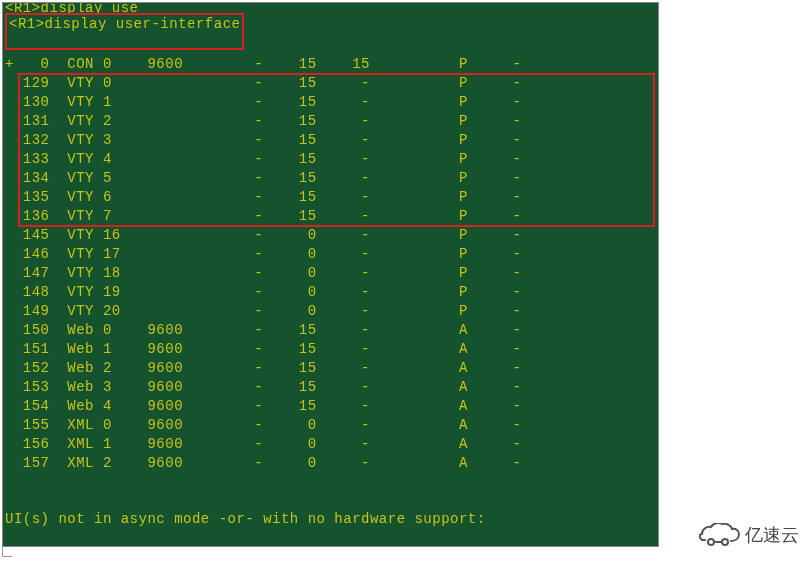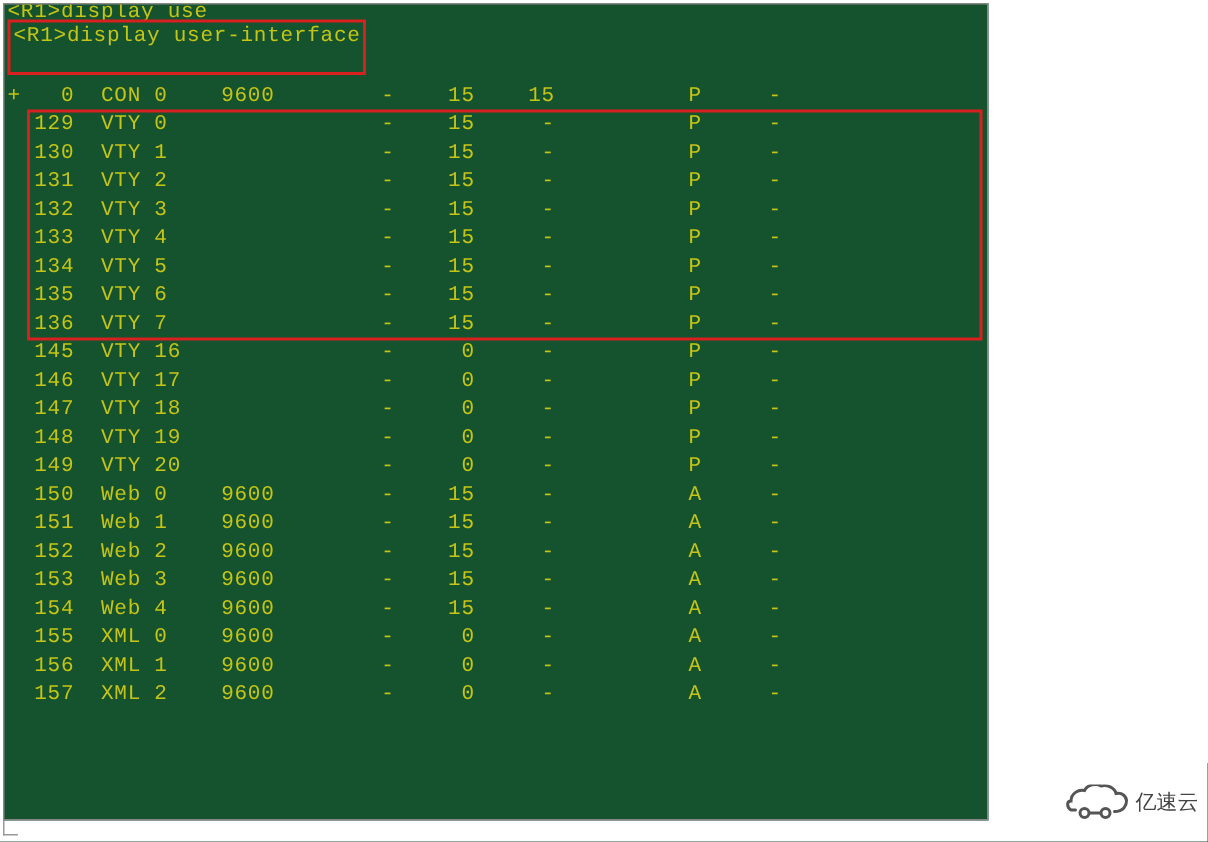--- a/index.html
+++ b/index.html
@@ -88,34 +88,35 @@
       align-items: center;
       gap: 4px;
     }
     .logo-cloud {
       width: 44px;
       height: 24px;
       position: relative;
     }
     .logo-text {
       font-family: "Microsoft YaHei", sans-serif;
-      font-size: 14px;
+      font-size: 18px;
       color: #444;
       font-weight: 500;
     }
   </style>
 </head>
 <body>
 
 <div class="terminal">
   <div class="term-content">
     <span class="prompt-line1">&lt;R1&gt;display use</span>
     <span class="prompt-line2-box">&lt;R1&gt;display user-interface</span>
     <div id="rows-container"><span class="row" style="top: 52px;">+   0  CON 0    9600        -    15    15          P     -</span><span class="row" style="top: 71px;">  129  VTY 0                -    15     -          P     -</span><span class="row" style="top: 90px;">  130  VTY 1                -    15     -          P     -</span><span class="row" style="top: 109px;">  131  VTY 2                -    15     -          P     -</span><span class="row" style="top: 128px;">  132  VTY 3                -    15     -          P     -</span><span class="row" style="top: 147px;">  133  VTY 4                -    15     -          P     -</span><span class="row" style="top: 166px;">  134  VTY 5                -    15     -          P     -</span><span class="row" style="top: 185px;">  135  VTY 6                -    15     -          P     -</span><span class="row" style="top: 204px;">  136  VTY 7                -    15     -          P     -</span><span class="row" style="top: 223px;">  145  VTY 16               -     0     -          P     -</span><span class="row" style="top: 242px;">  146  VTY 17               -     0     -          P     -</span><span class="row" style="top: 261px;">  147  VTY 18               -     0     -          P     -</span><span class="row" style="top: 280px;">  148  VTY 19               -     0     -          P     -</span><span class="row" style="top: 299px;">  149  VTY 20               -     0     -          P     -</span><span class="row" style="top: 318px;">  150  Web 0    9600        -    15     -          A     -</span><span class="row" style="top: 337px;">  151  Web 1    9600        -    15     -          A     -</span><span class="row" style="top: 356px;">  152  Web 2    9600        -    15     -          A     -</span><span class="row" style="top: 375px;">  153  Web 3    9600        -    15     -          A     -</span><span class="row" style="top: 394px;">  154  Web 4    9600        -    15     -          A     -</span><span class="row" style="top: 413px;">  155  XML 0    9600        -     0     -          A     -</span><span class="row" style="top: 432px;">  156  XML 1    9600        -     0     -          A     -</span><span class="row" style="top: 451px;">  157  XML 2    9600        -     0     -          A     -</span></div>
     <div class="vty-box"></div>
+    <span class="footer-line" style="top:507px;">UI(s) not in async mode -or- with no hardware support:</span>
   </div>
 </div>
 
 <div class="corner-mark"></div>
 
 <div class="logo">
   <div class="logo-cloud">
     <svg viewBox="0 0 44 24" width="44" height="24">
       <path d="M34 18 C40 18 42 14 42 11 C42 8 39 5 35 6 C34 2 29 0 25 1 C22 -1 16 0 14 4 C10 3 5 6 5 11 C2 11 2 15 5 17 L8 17" fill="none" stroke="#555" stroke-width="2" stroke-linecap="round"></path>
       <circle cx="14" cy="19" r="3" fill="none" stroke="#555" stroke-width="2"></circle>

